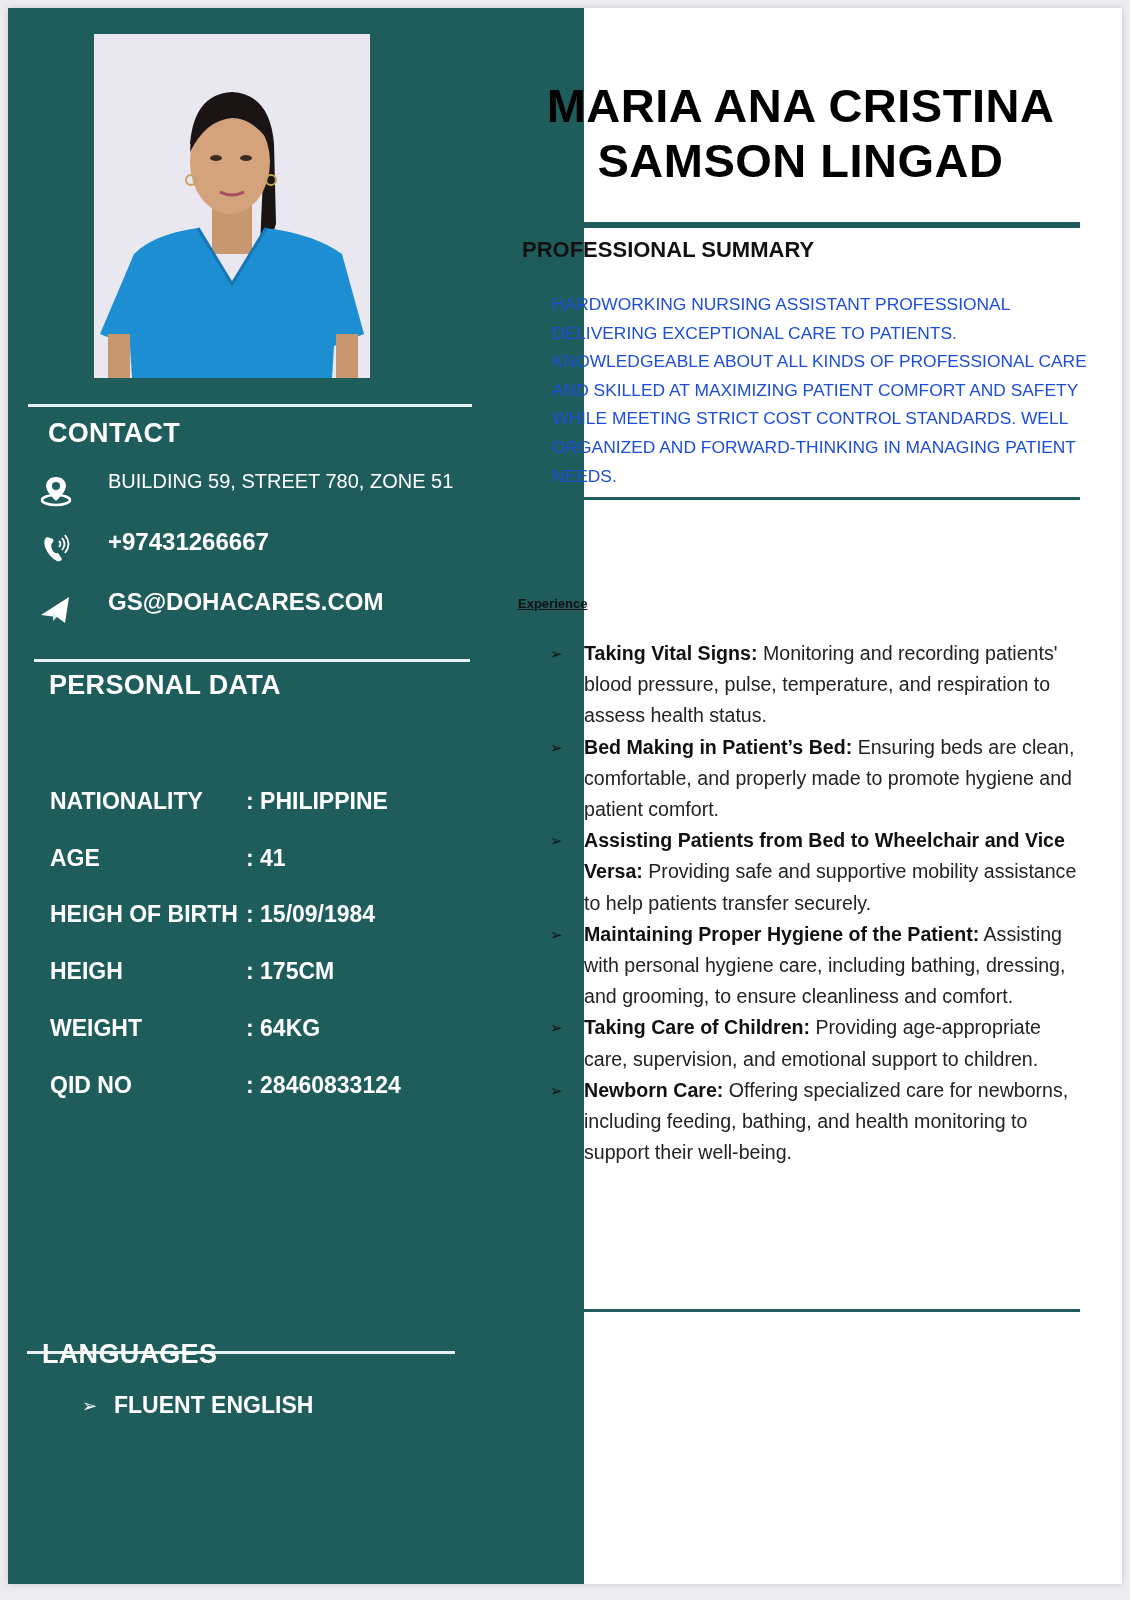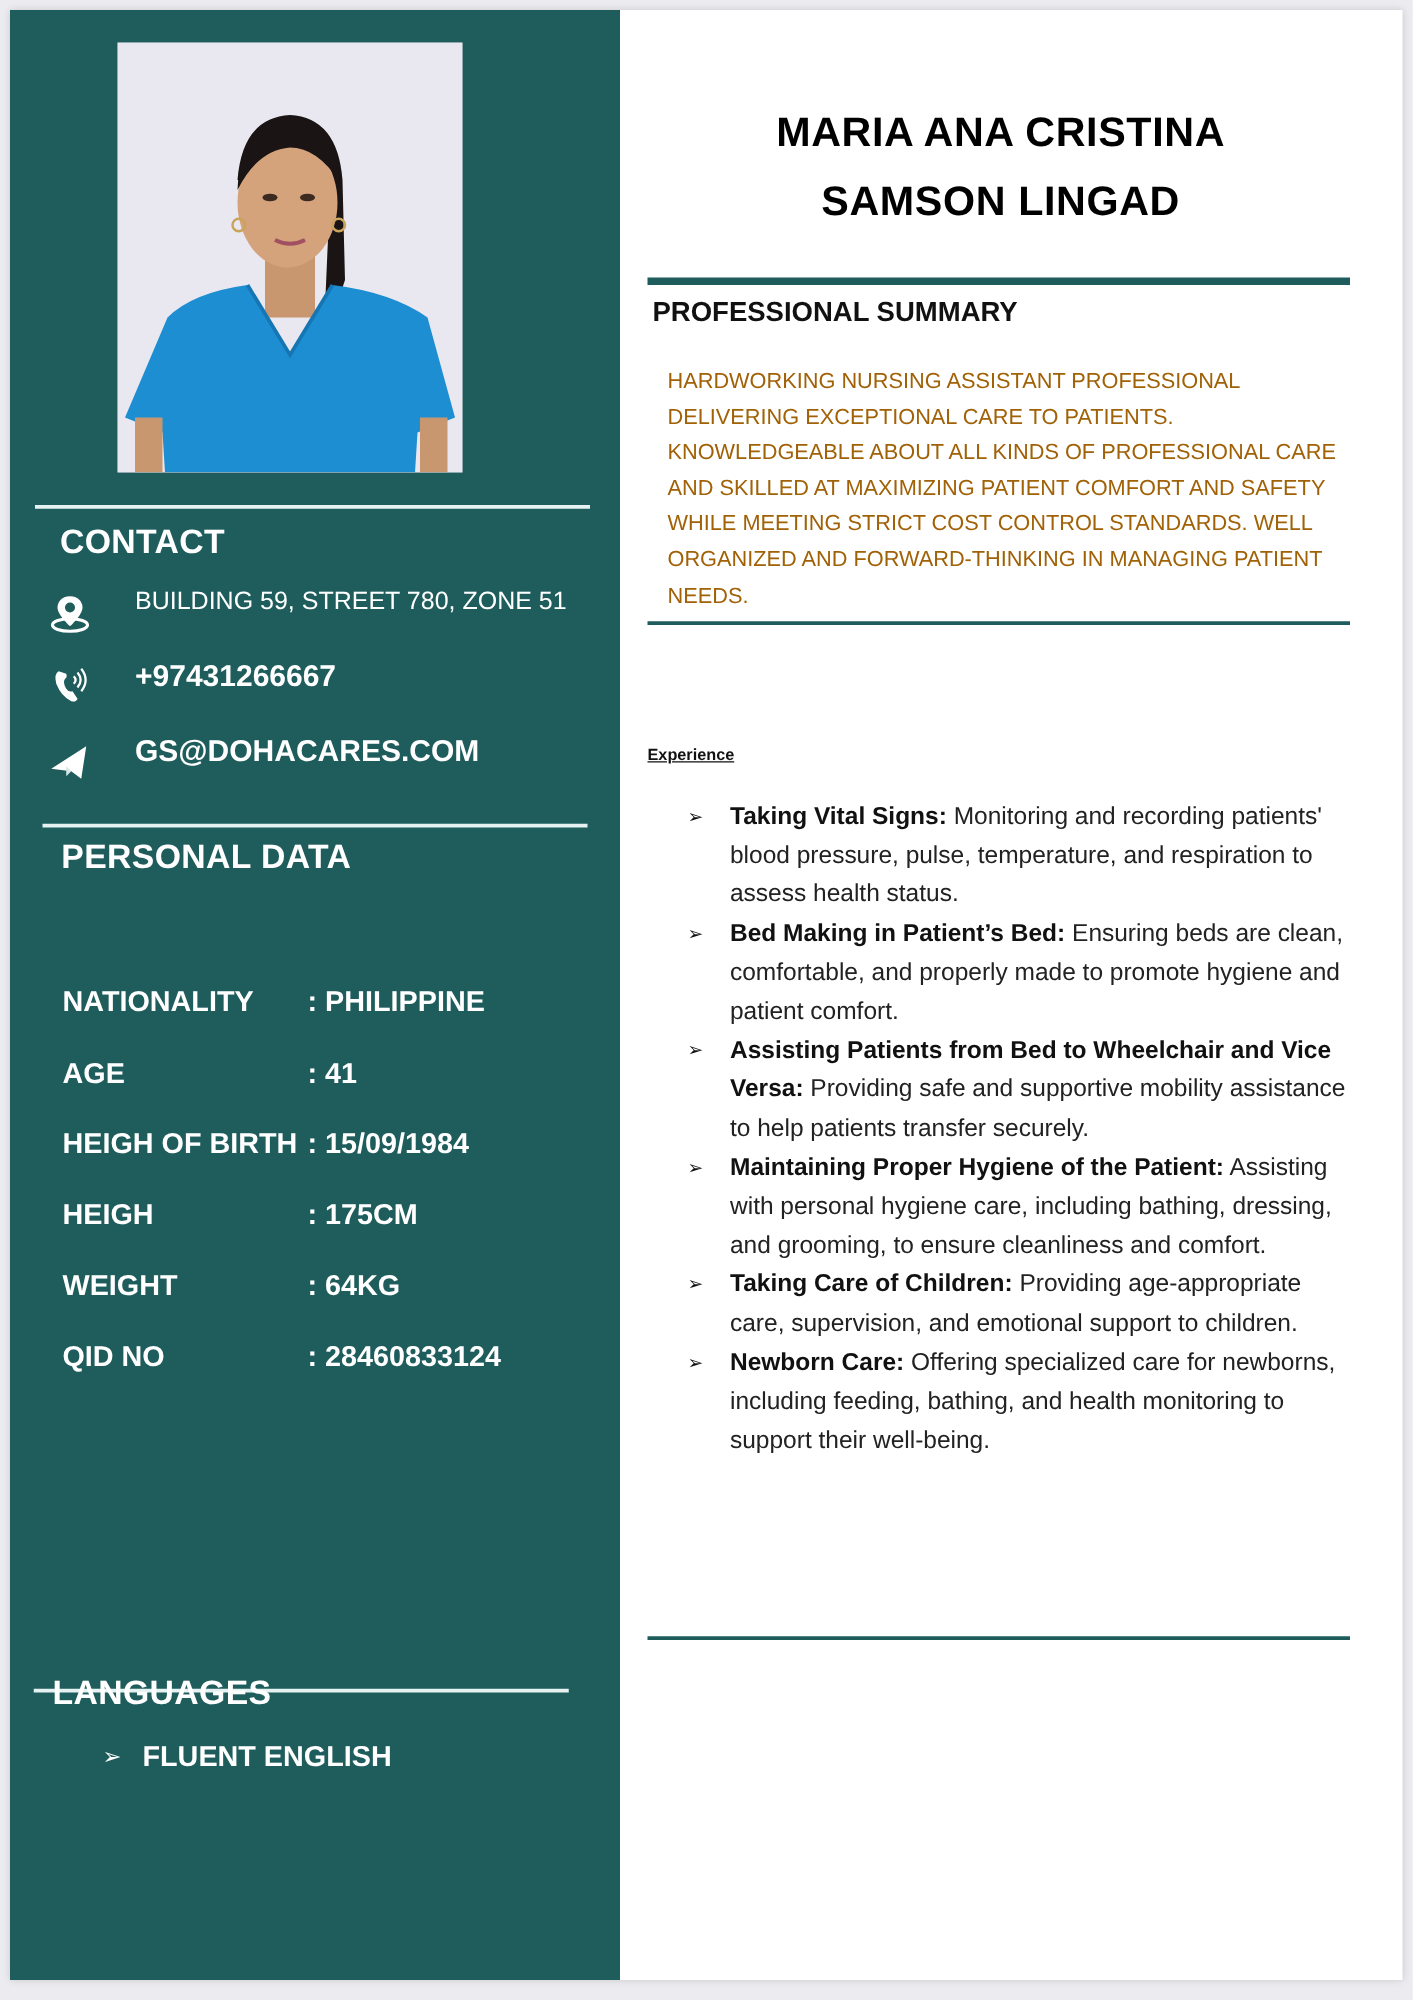--- a/index.html
+++ b/index.html
@@ -12,21 +12,21 @@
     .page {
       position: absolute;
       left: 8px; top: 8px;
       width: 1114px; height: 1576px;
       background: #ffffff;
       box-shadow: 0 0 6px rgba(0,0,0,0.15);
     }
     .sidebar {
       position: absolute;
       left: 0; top: 0;
-      width: 488px; height: 1576px;
+      width: 576px; height: 1576px;
       background: #1f5d5d;
       color: #ffffff;
     }
     .photo {
       position: absolute;
       left: 86px; top: 26px;
       width: 276px; height: 344px;
       background: #e8e6ee;
       overflow: hidden;
     }
@@ -81,45 +81,45 @@
       display: flex; align-items: center;
     }
     .lang-bullet { width: 32px; font-size: 18px; font-weight: normal; }
 
     .main-name {
       position: absolute;
       left: 510px; top: 70px;
       width: 565px;
       text-align: center;
       font-weight: bold;
-      font-size: 33px;
+      font-size: 47px;
       line-height: 55px;
       color: #000000;
       letter-spacing: 0.5px;
     }
     .main-rule {
       position: absolute;
       left: 510px;
       width: 562px;
       background: #1f5d5d;
     }
     .section-title {
       position: absolute;
       left: 514px; top: 229px;
       font-weight: bold;
       font-size: 22px;
       color: #111111;
     }
     .summary {
       position: absolute;
-      left: 526px; top: 282px;
+      left: 544px; top: 282px;
       width: 555px;
       font-size: 17.4px;
       line-height: 28.6px;
-      color: #a16207;
+      color: #1d4ed8;
     }
     .exp-title {
       position: absolute;
       left: 510px; top: 588px;
       font-weight: bold;
       font-size: 13px;
       color: #111111;
       text-decoration: underline;
     }
     .exp-list {

